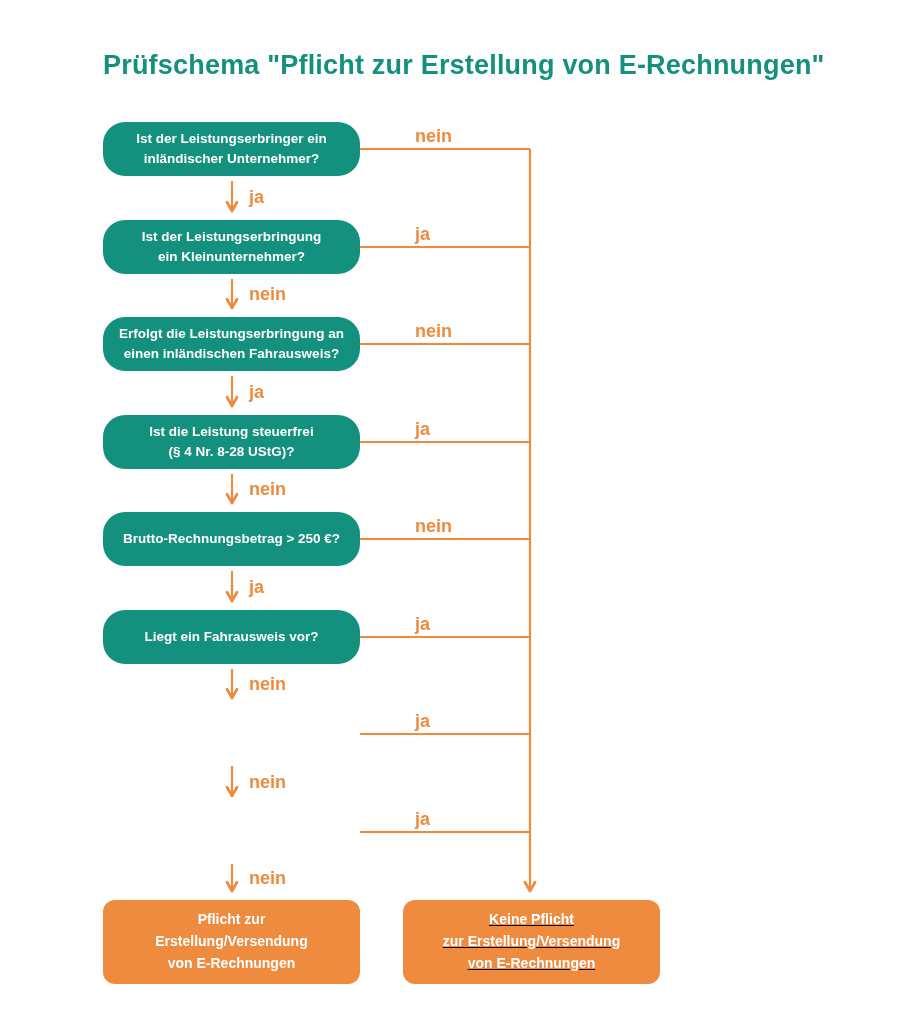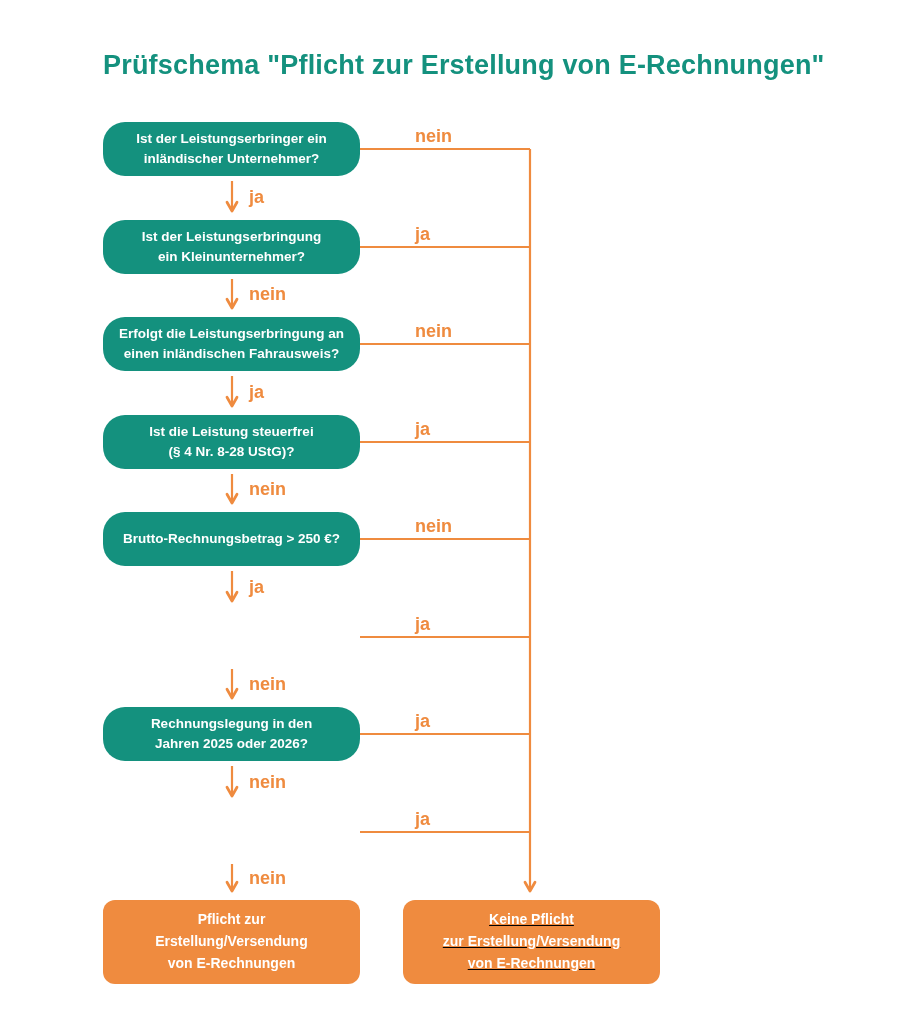--- a/index.html
+++ b/index.html
@@ -99,23 +99,22 @@
     <span>Erfolgt die Leistungserbringung an
 einen inländischen Fahrausweis?</span>
   </div>
   <div class="dbox" style="top:415px">
     <span>Ist die Leistung steuerfrei
 (§ 4 Nr. 8-28 UStG)?</span>
   </div>
   <div class="dbox" style="top:512px">
     <span>Brutto-Rechnungsbetrag &gt; 250 €?</span>
   </div>
-  <div class="dbox" style="top:707px">
-    <span>Rechnungslegung in den
-Jahren 2025 oder 2026?</span>
+  <div class="dbox" style="top:610px">
+    <span>Liegt ein Fahrausweis vor?</span>
   </div>
 
   <div class="lbl branch" style="top:128px">nein</div>
   <div class="lbl branch" style="top:226px">ja</div>
   <div class="lbl branch" style="top:323px">nein</div>
   <div class="lbl branch" style="top:421px">ja</div>
   <div class="lbl branch" style="top:518px">nein</div>
   <div class="lbl branch" style="top:616px">ja</div>
   <div class="lbl branch" style="top:713px">ja</div>
   <div class="lbl branch" style="top:811px">ja</div>

